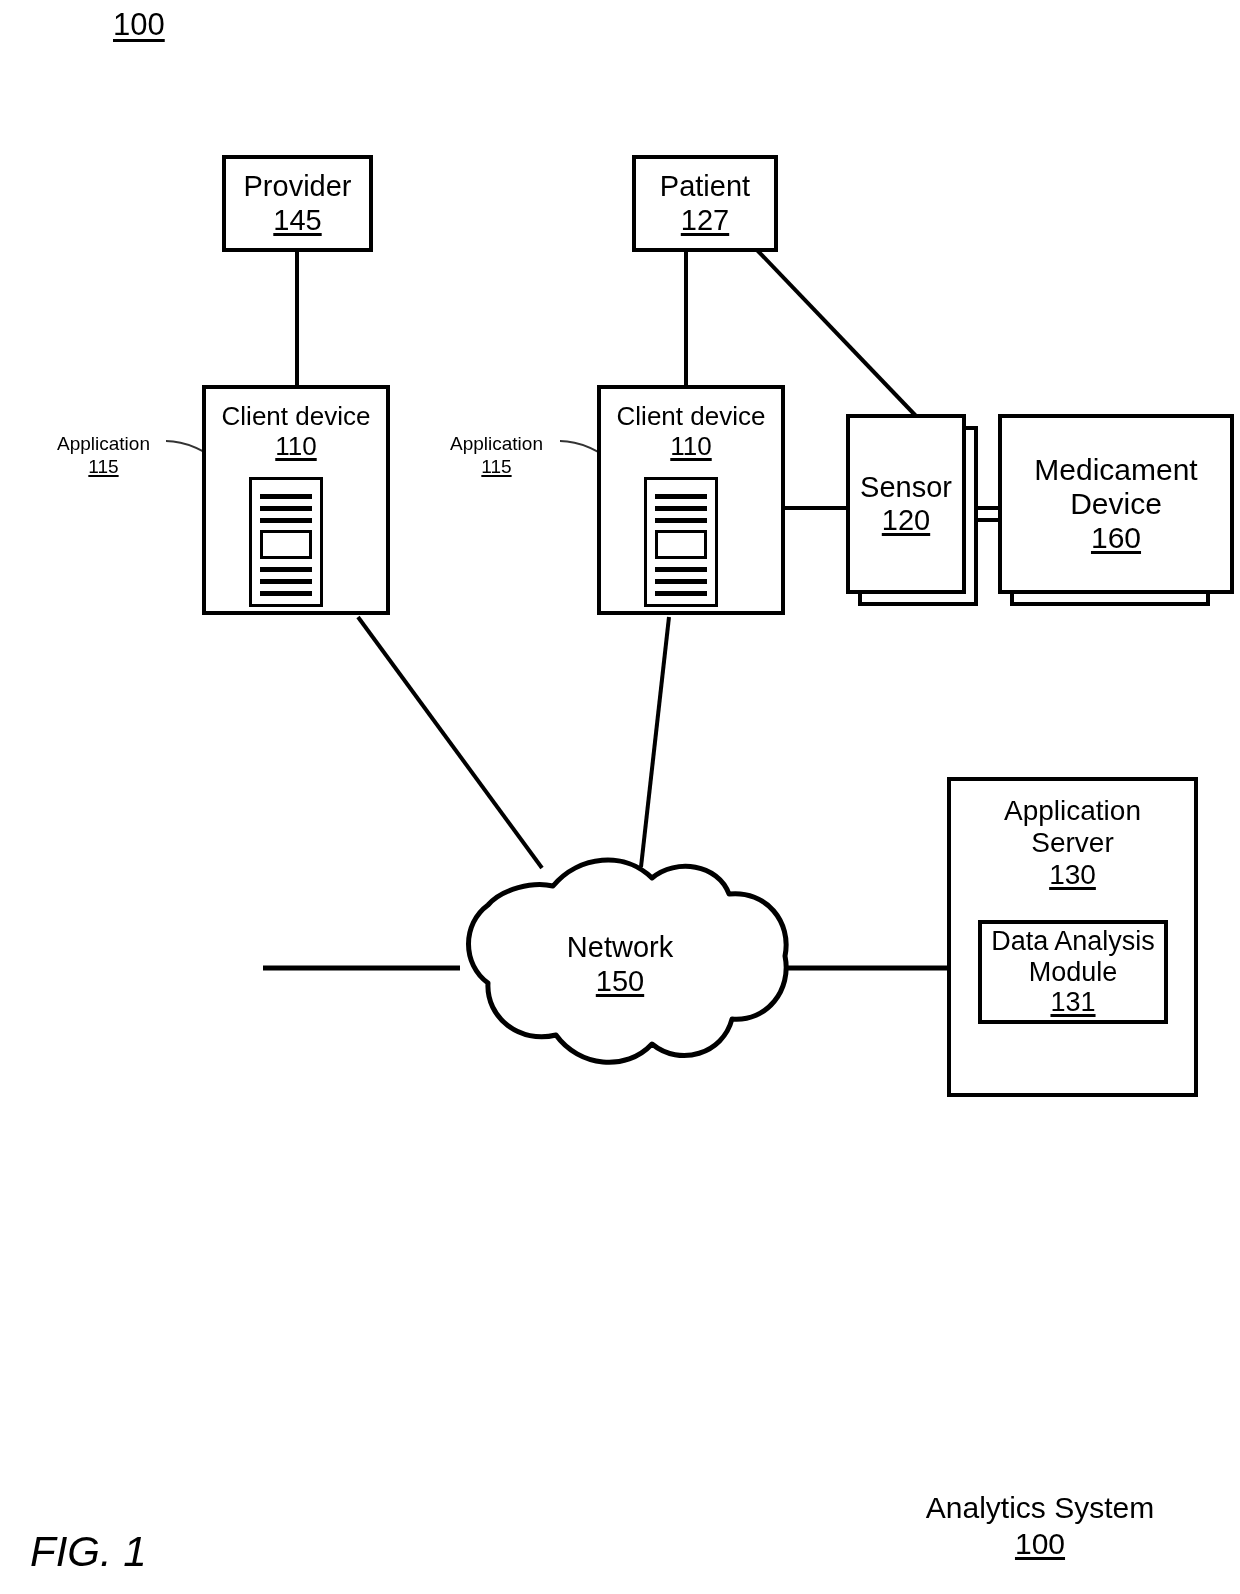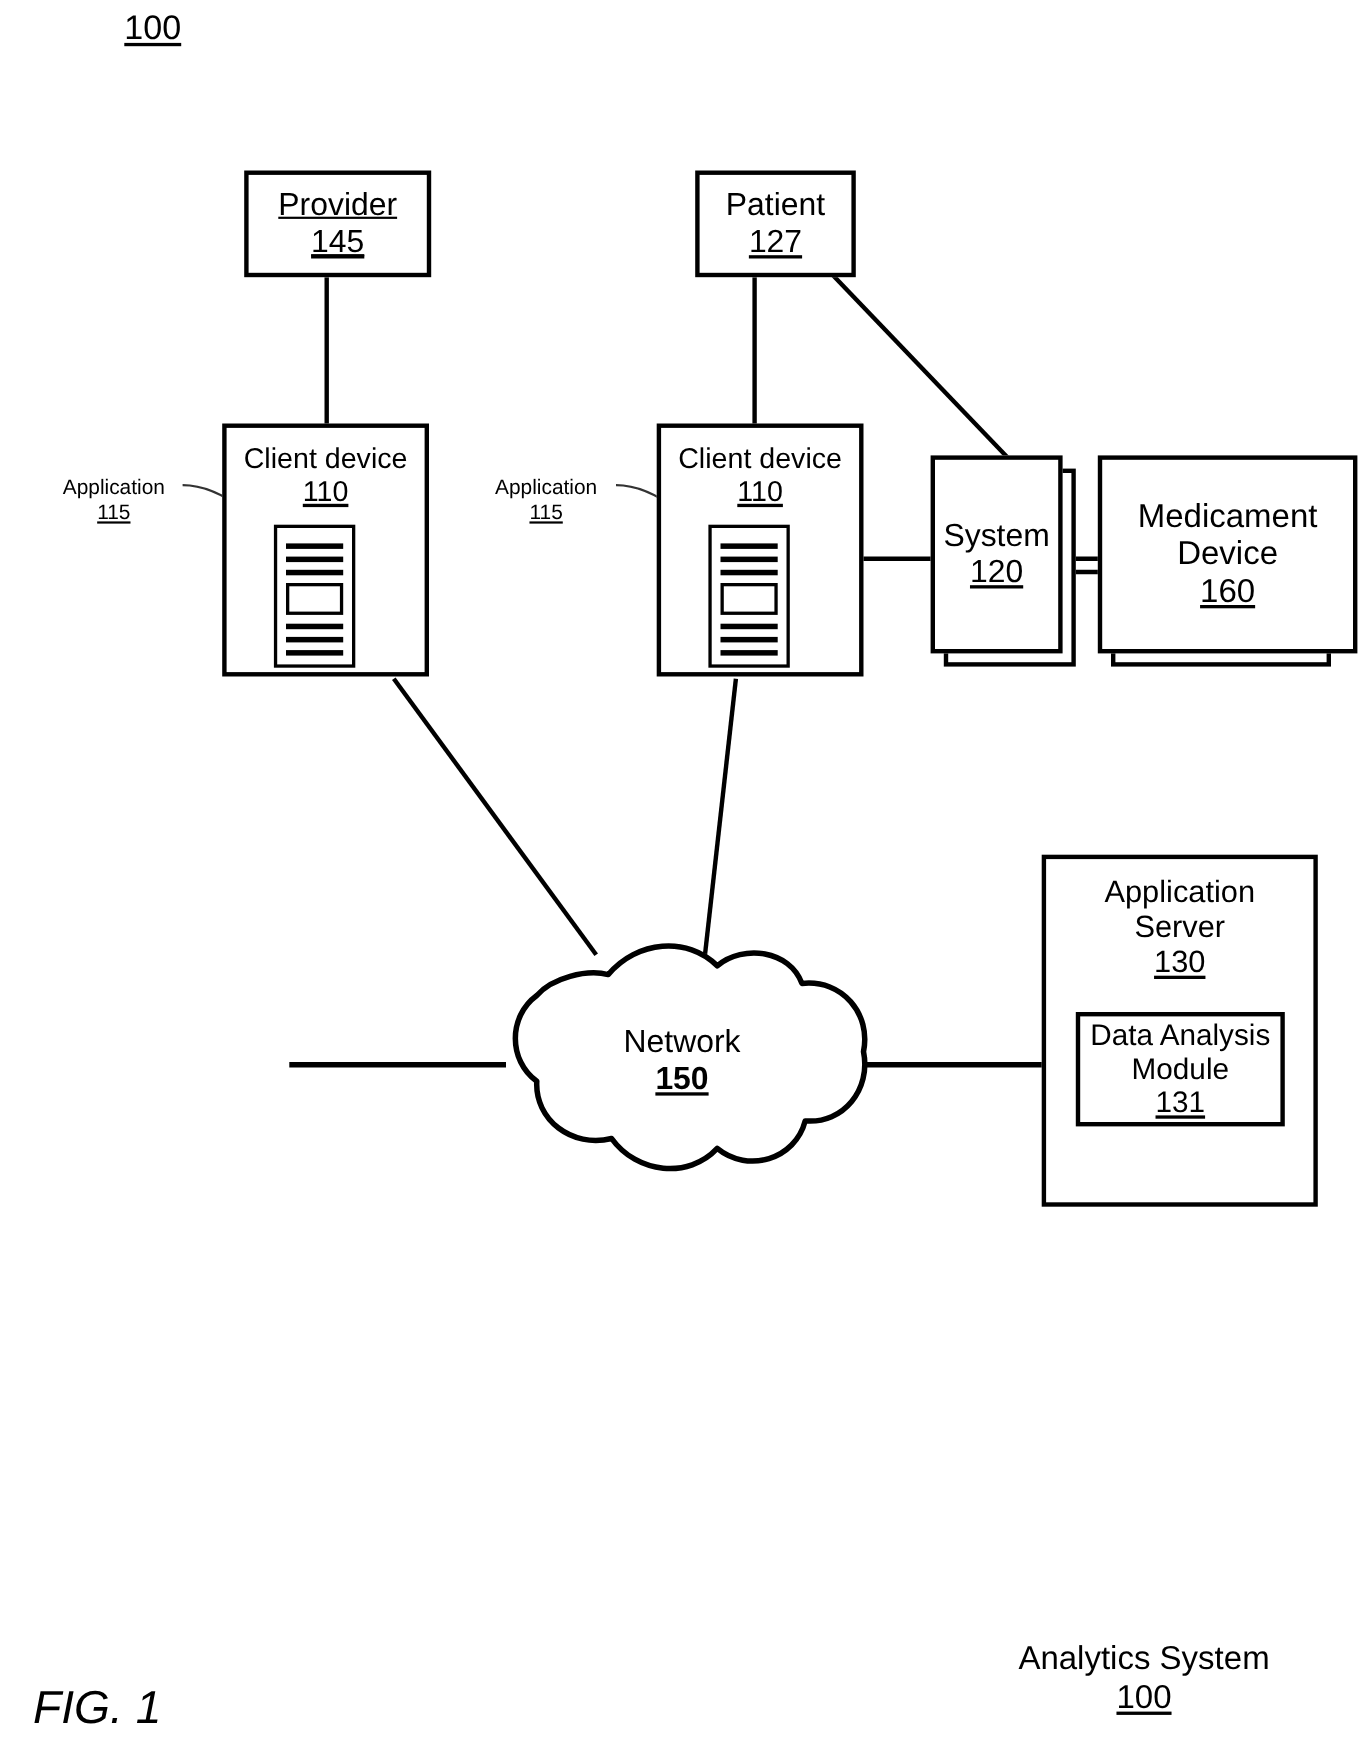--- a/index.html
+++ b/index.html
@@ -56,21 +56,21 @@
   
   .stack-shadow {
     position: absolute;
     box-sizing: border-box;
     border: 4px solid #000000;
     background: #ffffff;
     z-index: 3;
   }
 
   
-  #node-provider   { left: 222px; top: 155px;  width: 170px; height: 97px;  font-size: 29px; text-decoration: underline; }
+  #node-provider   { left: 222px; top: 155px;  width: 151px; height: 97px;  font-size: 29px; }
   #node-patient    { left: 611px; top: 155px;  width: 146px; height: 97px;  font-size: 29px; margin-left: 21px; }
 
   #node-client-provider { left: 202px; top: 385px; width: 188px; height: 230px; font-size: 26px; justify-content: flex-start; padding-top: 13px; }
   #node-client-patient  { left: 597px; top: 385px; width: 188px; height: 230px; font-size: 26px; justify-content: flex-start; padding-top: 13px; }
 
   #shadow-sensor   { left: 858px; top: 426px;  width: 120px; height: 180px; }
   #node-sensor     { left: 846px; top: 414px;  width: 120px; height: 180px; font-size: 29px; }
 
   #shadow-medicament { left: 1010px; top: 426px; width: 200px; height: 180px; }
   #node-medicament   { left: 998px;  top: 414px; width: 236px; height: 180px; font-size: 30px; }
@@ -97,21 +97,20 @@
     text-align: center;
     font-size: 29px;
     line-height: 1.18;
     z-index: 6;
   }
   #cloud-label .ref {
     display: block;
     text-decoration: underline;
     text-underline-offset: 3px;
     text-decoration-thickness: 3px;
-    font-weight: bold;
   }
 
   
   .doc-glyph {
     position: absolute;
     box-sizing: border-box;
     border: 3px solid #000000;
     background: #ffffff;
     width: 74px;
     height: 130px;
@@ -263,21 +262,21 @@
     <span class="bar"></span>
     <span class="bar"></span>
   </div>
   <div class="callout" id="callout-app-patient">
     <span class="ttl">Application</span>
     <span class="ref">115</span>
   </div>
 
   <div class="stack-shadow" id="shadow-sensor"></div>
   <div class="node" id="node-sensor">
-    <span class="ttl">System</span>
+    <span class="ttl">Sensor</span>
     <span class="ref">120</span>
   </div>
 
   <div class="stack-shadow" id="shadow-medicament"></div>
   <div class="node" id="node-medicament">
     <span class="ttl">Medicament
 Device</span>
     <span class="ref">160</span>
   </div>
 

